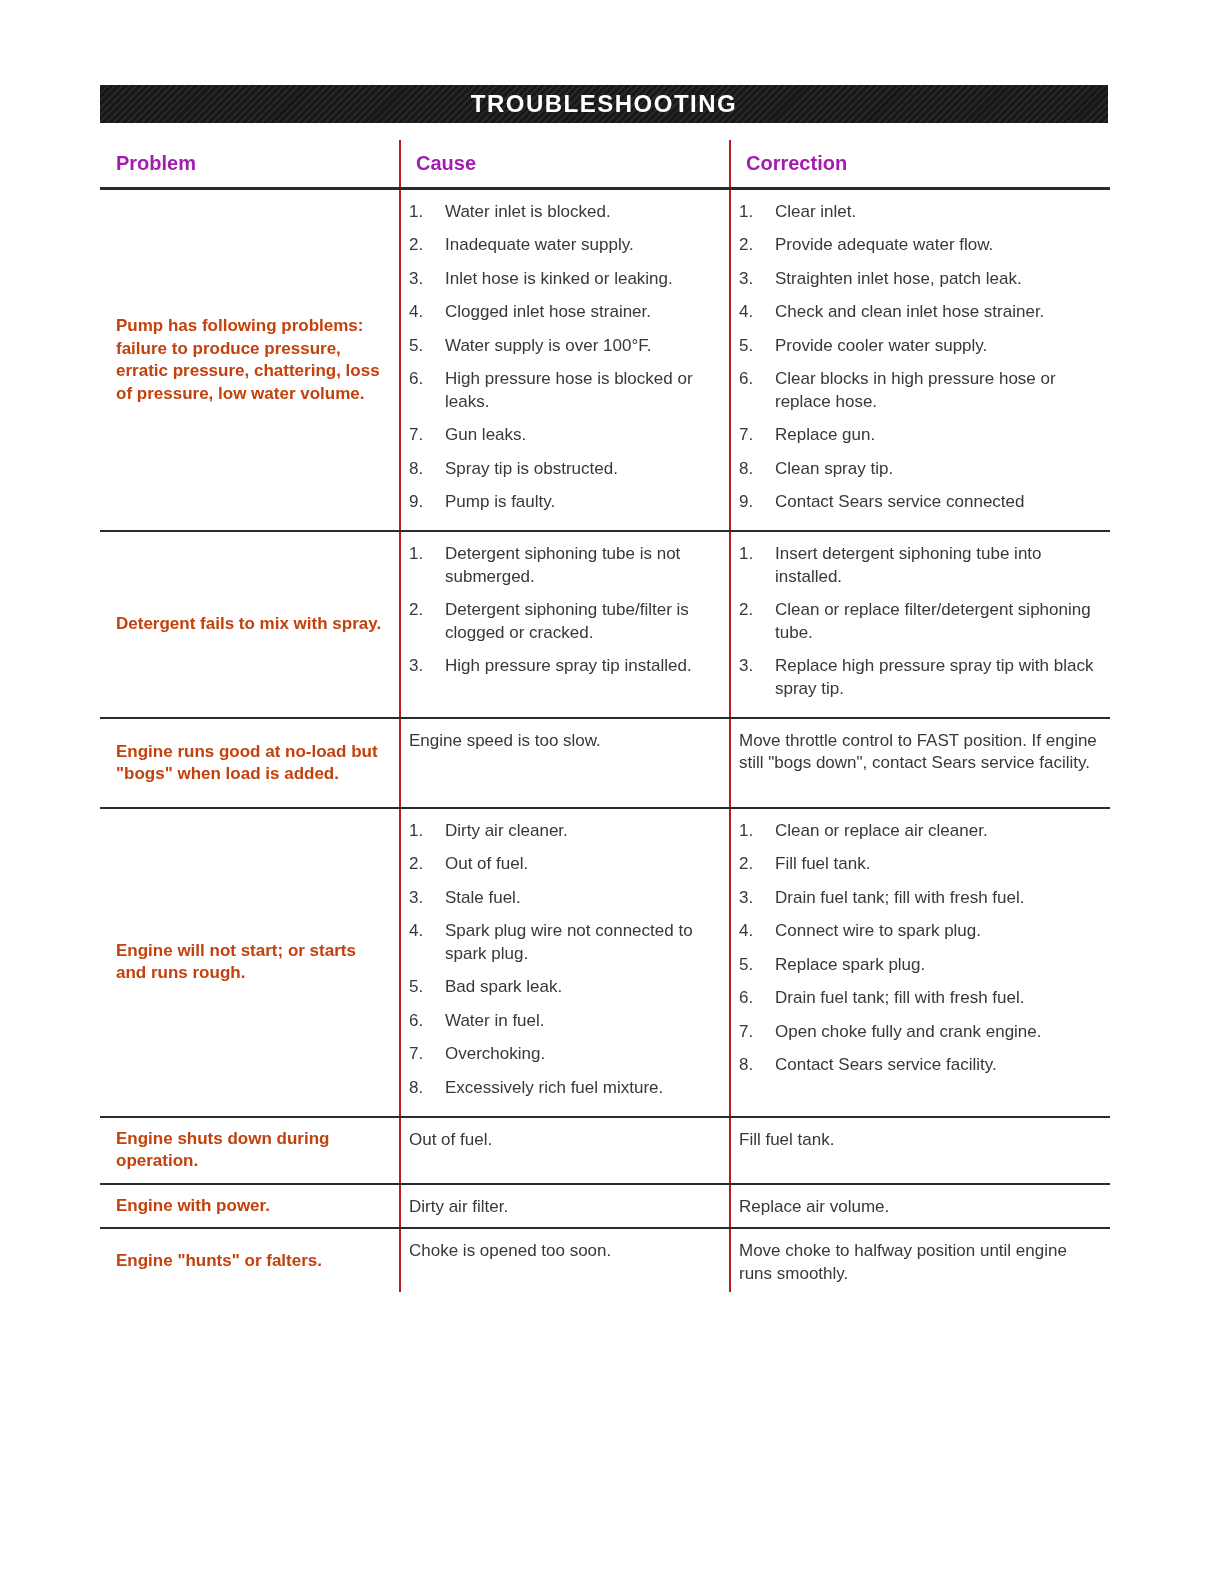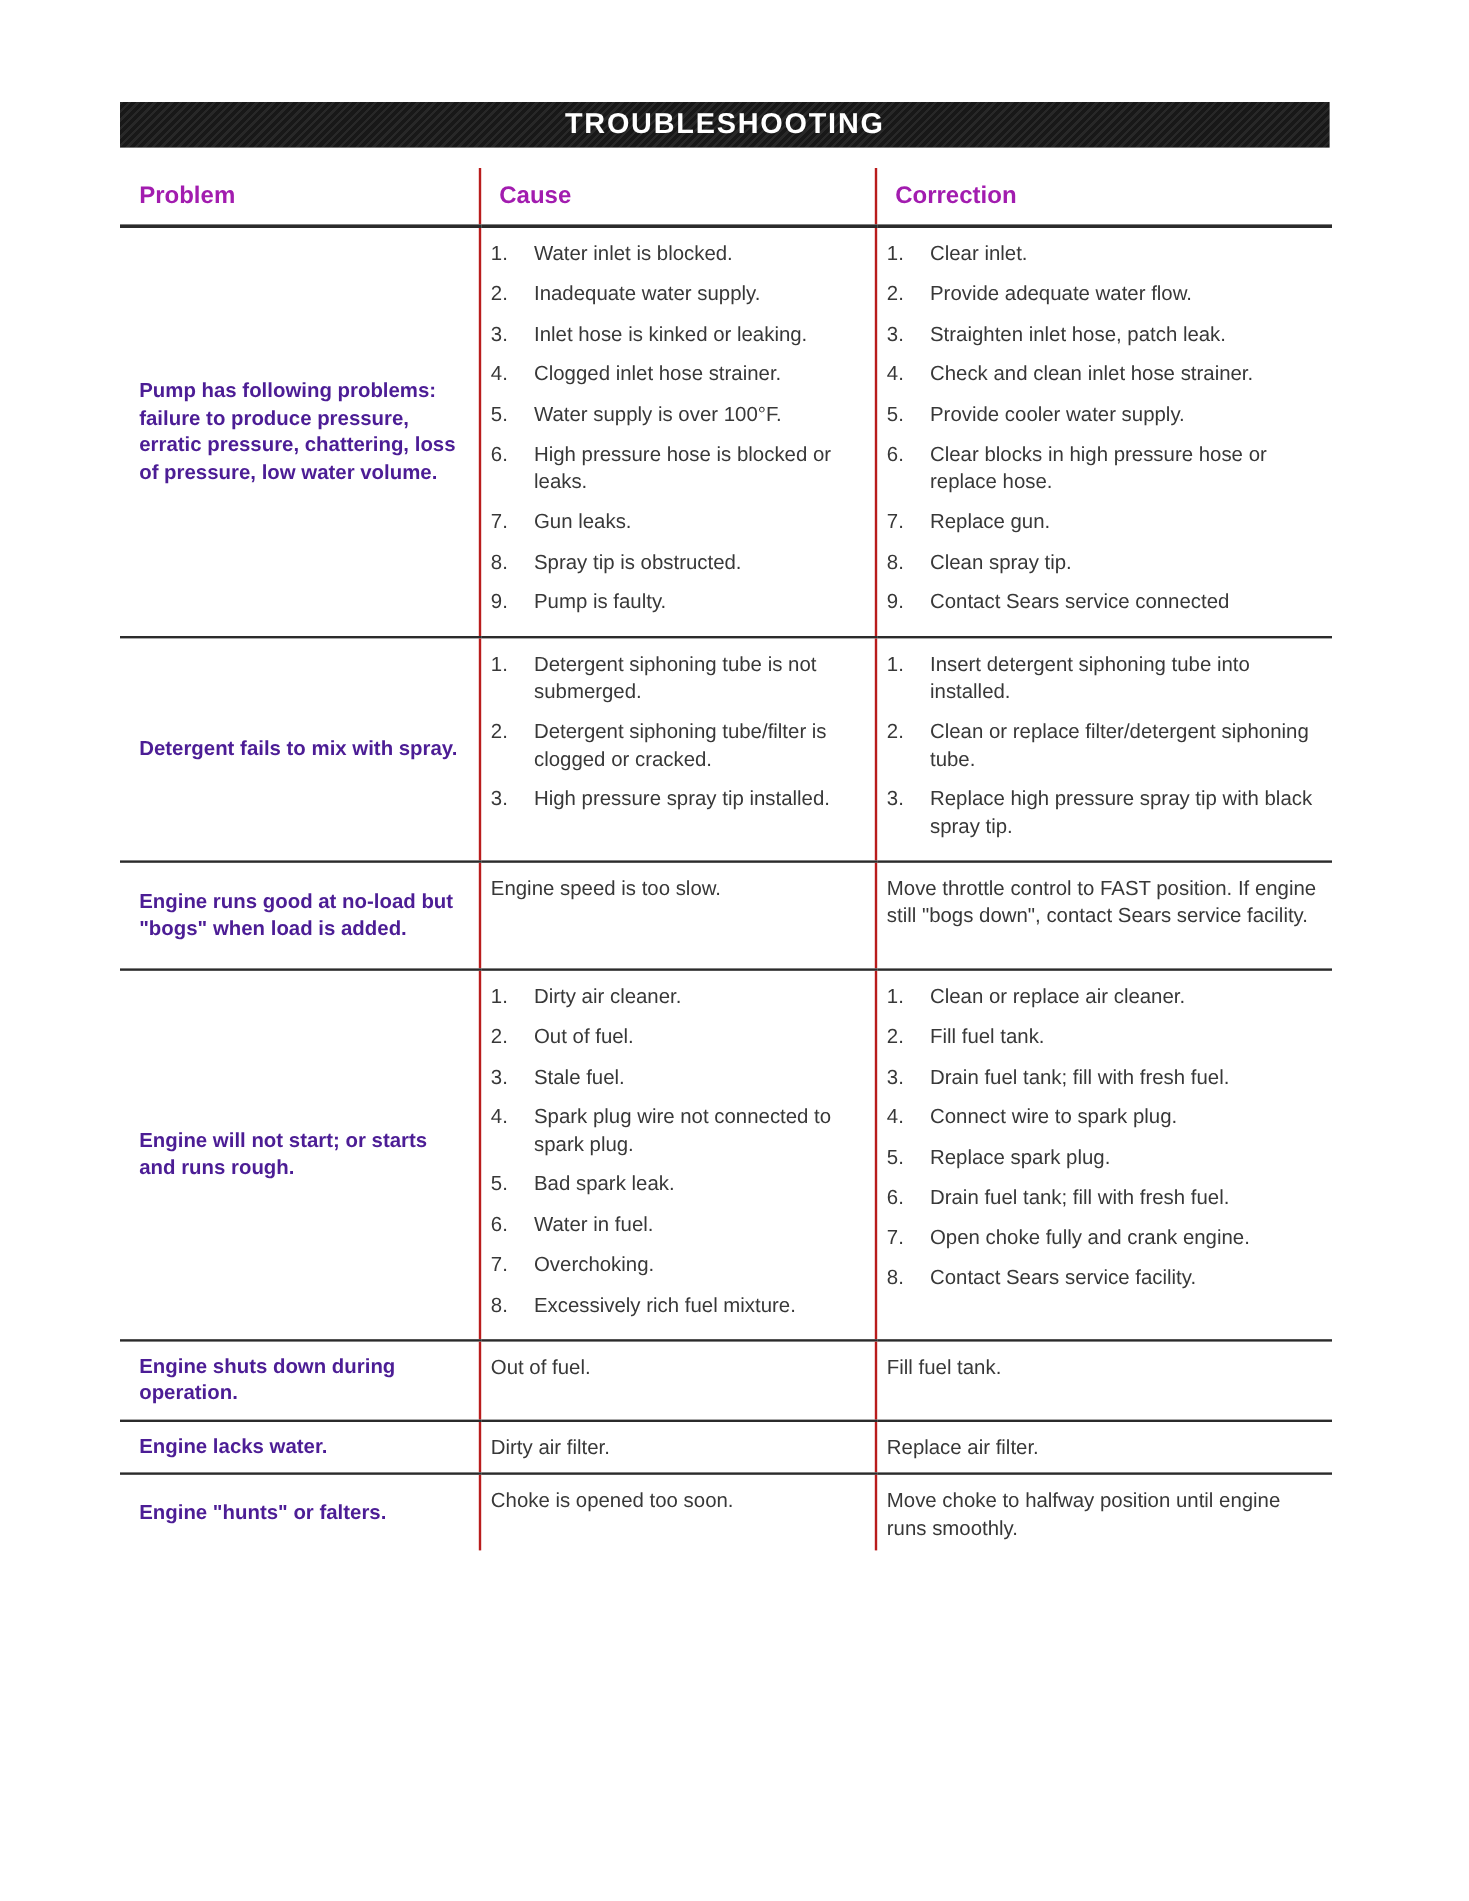--- a/index.html
+++ b/index.html
@@ -59,21 +59,21 @@
     border-bottom: 2px solid #2b2b2b;
     font-size: 17px;
     line-height: 1.32;
   }
   .ts-table tbody tr:last-child td { border-bottom: none; }
 
   .col-problem {
     vertical-align: middle;
     font-weight: bold;
     padding: 10px 14px 10px 16px;
-    color: #4c1d95;
+    color: #c2410c;
   }
   .col-list {
     vertical-align: top;
     padding: 11px 10px 6px 8px;
     color: #383838;
   }
   .list-item { margin-bottom: 11px; }
   .numbered .list-item { display: flex; }
   .numbered .num { flex: 0 0 36px; }
   .numbered .txt { flex: 1 1 auto; }
@@ -314,26 +314,26 @@
         <tr>
           <td class="col-problem">Engine shuts down during operation.</td>
           <td class="col-list plain">
             <div class="list-item">Out of fuel.</div>
           </td>
           <td class="col-list plain">
             <div class="list-item">Fill fuel tank.</div>
           </td>
         </tr>
         <tr>
-          <td class="col-problem">Engine lacks water.</td>
+          <td class="col-problem">Engine with power.</td>
           <td class="col-list plain">
             <div class="list-item">Dirty air filter.</div>
           </td>
           <td class="col-list plain">
-            <div class="list-item">Replace air filter.</div>
+            <div class="list-item">Replace air volume.</div>
           </td>
         </tr>
         <tr>
           <td class="col-problem">Engine "hunts" or falters.</td>
           <td class="col-list plain">
             <div class="list-item">Choke is opened too soon.</div>
           </td>
           <td class="col-list plain">
             <div class="list-item">Move choke to halfway position until engine runs smoothly.</div>
           </td>

